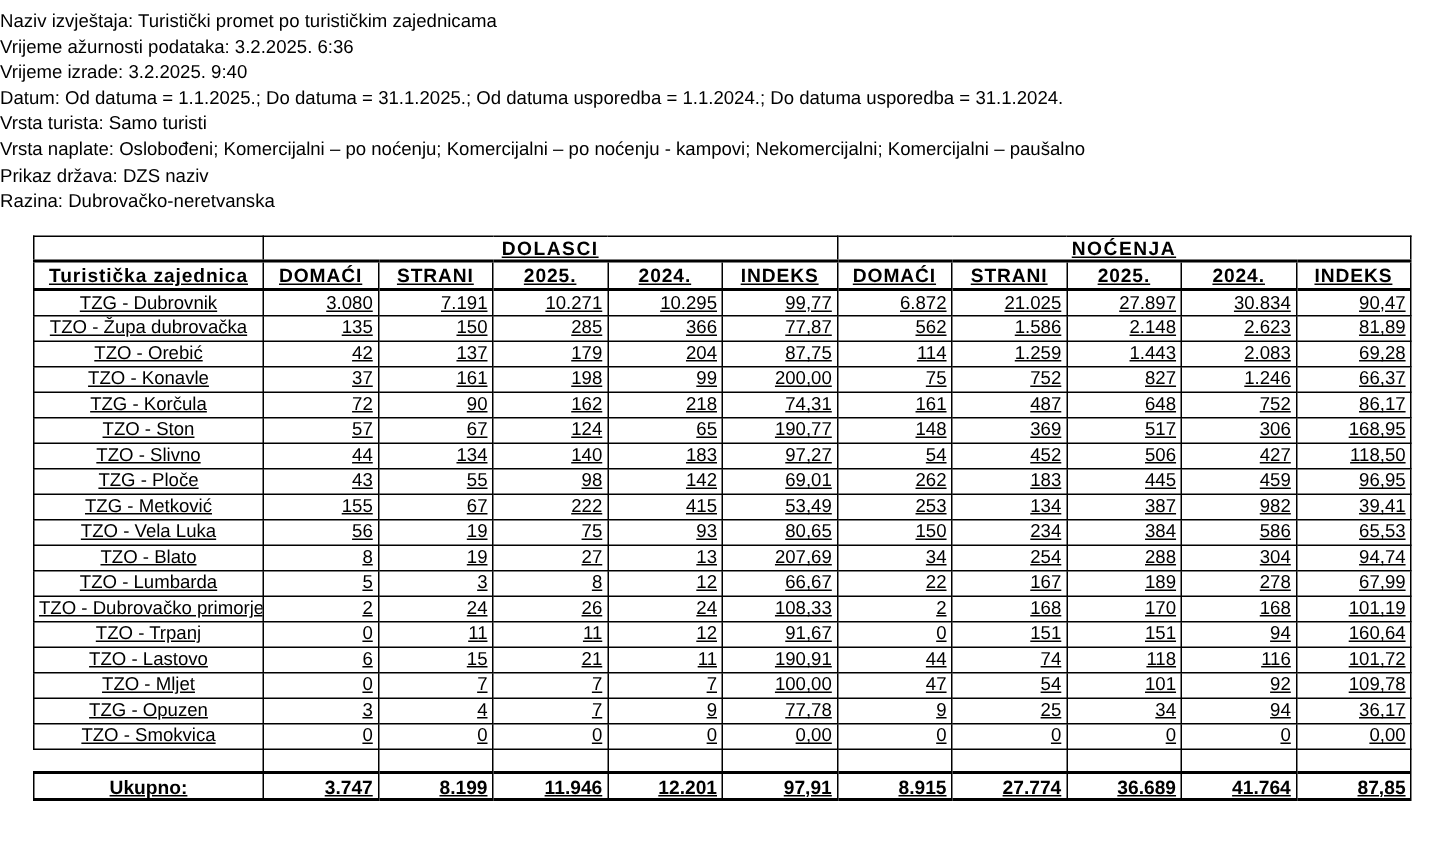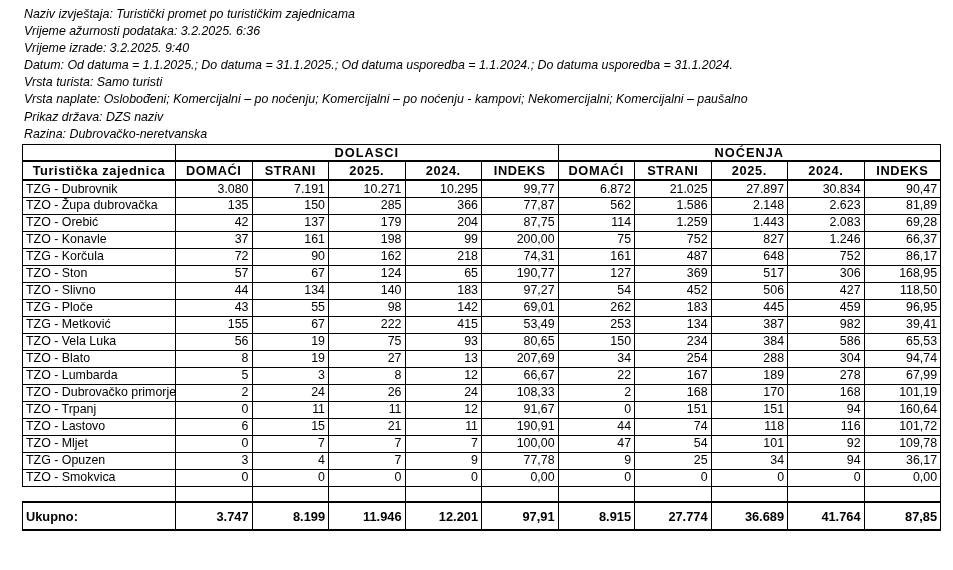--- a/index.html
+++ b/index.html
@@ -5,35 +5,35 @@
   * { box-sizing: border-box; }
   html, body {
     margin: 0; padding: 0;
     width: 953px; height: 570px;
     background: #ffffff;
     color: #000000;
     font-family: "Liberation Sans", "DejaVu Sans", sans-serif;
     overflow: hidden;
   }
   .meta {
-    padding: 6px 0 0 24px;
-    font-style: italic;
+    padding: 6px 0 0 0;
   }
   .meta .line {
     font-size: 12.4px;
     line-height: 17.1px;
     height: 17.1px;
     white-space: nowrap;
   }
   table.report {
     border-collapse: collapse;
     margin-left: 22px;
-    margin-top: 1px;
+    margin-top: 14px;
     width: 918px;
     table-layout: fixed;
+    text-decoration: underline;
   }
   table.report th, table.report td {
     border: 1px solid #000;
     padding: 0 3px;
     font-size: 12.4px;
     line-height: 15px;
     height: 17px;
     overflow: hidden;
     white-space: nowrap;
   }
@@ -46,30 +46,30 @@
   }
   
   tr.colhdr-row th {
     font-weight: bold;
     font-size: 12.8px;
     letter-spacing: 0.6px;
     border-top: 2px solid #000;
     border-bottom: 2px solid #000;
     height: 19px;
   }
-  td.name { text-align: left; }
+  td.name { text-align: center; }
   td.num  { text-align: right; }
   tr.row-spacer td { height: 16px; }
   tr.row-spacer td.no-left { border-left-color: #ffffff; border-bottom-color: #ffffff; }
   tr.total-row td {
     font-weight: bold;
     font-size: 12.8px;
     border-top: 2px solid #000;
     border-bottom: 2px solid #000;
-    height: 28px;
+    height: 18px;
   }
 </style>
 </head>
 <body>
 
 <div class="meta">
   <div class="line">Naziv izvještaja: Turistički promet po turističkim zajednicama</div>
   <div class="line">Vrijeme ažurnosti podataka: 3.2.2025. 6:36</div>
   <div class="line">Vrijeme izrade: 3.2.2025. 9:40</div>
   <div class="line">Datum: Od datuma = 1.1.2025.; Do datuma = 31.1.2025.; Od datuma usporedba = 1.1.2024.; Do datuma usporedba = 31.1.2024.</div>
@@ -179,21 +179,21 @@
         <td class="num">752</td>
         <td class="num">86,17</td>
       </tr>
       <tr>
         <td class="name">TZO - Ston</td>
         <td class="num">57</td>
         <td class="num">67</td>
         <td class="num">124</td>
         <td class="num">65</td>
         <td class="num">190,77</td>
-        <td class="num">127</td>
+        <td class="num">148</td>
         <td class="num">369</td>
         <td class="num">517</td>
         <td class="num">306</td>
         <td class="num">168,95</td>
       </tr>
       <tr>
         <td class="name">TZO - Slivno</td>
         <td class="num">44</td>
         <td class="num">134</td>
         <td class="num">140</td>

